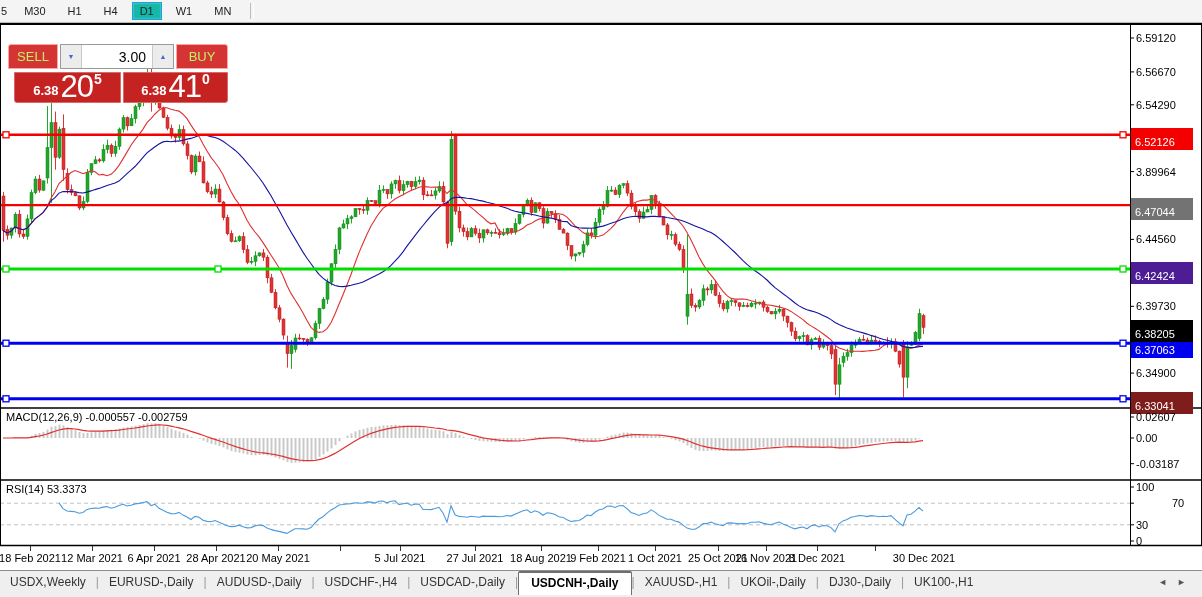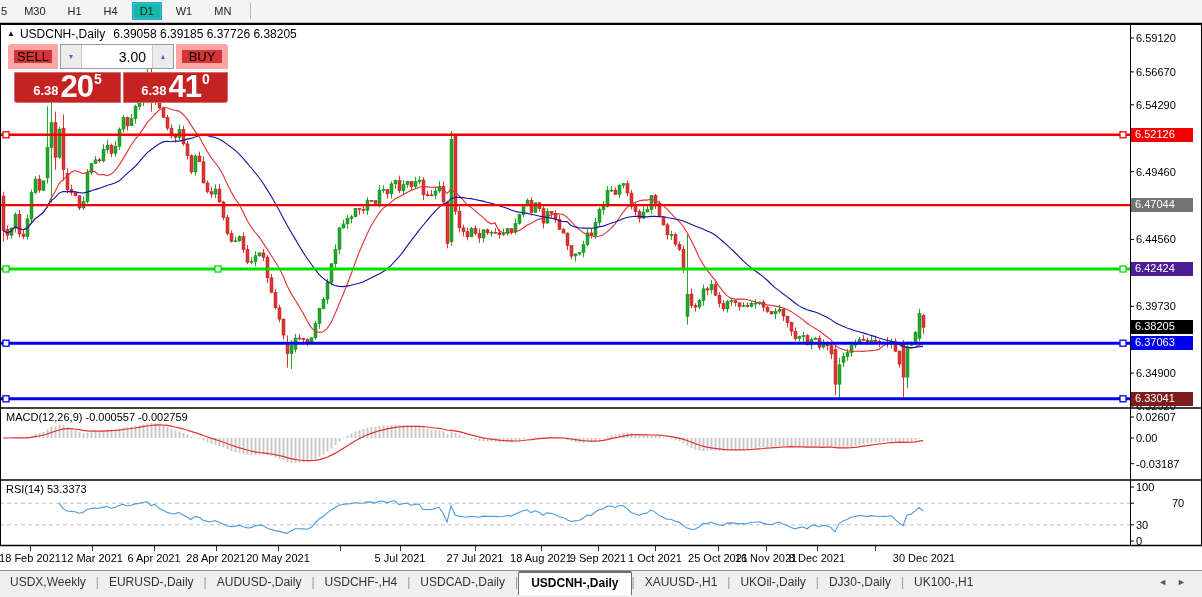--- a/index.html
+++ b/index.html
@@ -14,45 +14,45 @@
   .tb-sep{width:2px;height:16px;border-left:1px solid #bdbdbd;border-right:1px solid #fff;margin:0 8px;}
   
   .win-top{position:absolute;left:0;top:23px;width:1202px;height:2px;background:#000;z-index:5;}
   
   .title{position:absolute;left:7px;top:27px;z-index:4;font-size:12px;color:#000;white-space:pre;}
   .title .tri{font-size:8px;vertical-align:2px;margin-right:5px;color:#111;}
   .title .ohlc{margin-left:8px;}
   
   .trade{position:absolute;left:8px;top:44px;width:220px;z-index:5;}
   .tp-r1{display:flex;height:25px;}
-  .tp-btn{background:#d43434;border:6px solid #fca5a5;color:#000000;font-size:13px;
+  .tp-btn{background:#d43434;border:1px solid #fca5a5;color:#bef264;font-size:13px;
           display:flex;align-items:center;justify-content:center;box-sizing:border-box;}
   .sell{width:50px;border-radius:3px 0 0 0;}
   .buy{width:52px;border-radius:0 3px 0 0;}
   .vol{flex:1;display:flex;border:1px solid #9a9a9a;background:#fff;margin:0 2px;box-sizing:border-box;}
   .vol-btn{width:20px;background:#ececec;color:#4466cc;font-size:7px;display:flex;
            align-items:center;justify-content:center;cursor:default;}
   .vol-btn.dn{border-right:1px solid #c9c9c9;}
   .vol-btn.up{border-left:1px solid #c9c9c9;}
   .vol-val{flex:1;display:flex;align-items:center;justify-content:flex-end;
            padding-right:6px;font-size:14px;color:#000;}
   .tp-r2{display:flex;margin-top:3px;height:31px;padding-left:6px;}
   .pbox{background:#c52222;color:#fff;display:flex;align-items:flex-end;justify-content:center;
         padding:0 3px 2px;box-sizing:border-box;border:1px solid #d96a6a;}
   .pbox.l{width:110px;margin-right:2px;border-radius:0 0 0 3px;}
   .pbox.r{width:108px;border-radius:0 0 3px 0;}
   .pb-pre{font-size:13px;font-weight:bold;margin:0 2px 3px 0;line-height:1;}
-  .pb-big{font-size:31px;font-weight:bold;line-height:0.85;letter-spacing:-1px;}
+  .pb-big{font-size:31px;font-weight:normal;line-height:0.85;letter-spacing:-1px;}
   .pb-sup{font-size:14px;font-weight:bold;margin:0 0 13px 1px;}
   
   svg.cv{position:absolute;left:0;top:0;z-index:1;}
   
   .lbl{position:absolute;font-size:11px;color:#000;z-index:3;white-space:nowrap;}
   .tick{left:1136px;}
-  .lvl{left:1131px;width:58px;height:13px;color:#fff;padding:0 0 1px 4px;line-height:13px;
+  .lvl{left:1131px;width:58px;height:13px;color:#fff;padding:8px 0 1px 4px;line-height:13px;
        font-size:11px;z-index:3;position:absolute;}
   .date{position:absolute;top:552px;font-size:11px;color:#000;transform:translateX(-50%);
         z-index:2;white-space:nowrap;}
   .plabel{position:absolute;font-size:11px;color:#000;z-index:2;white-space:nowrap;}
   
   .tabbar{position:absolute;left:0;top:570px;width:1202px;height:27px;background:#efefef;
           border-top:1px solid #8f8f8f;display:flex;align-items:flex-start;z-index:6;}
   .tab{font-size:12px;color:#333;padding:4px 10px 3px;cursor:default;}
   .tab.active{background:#fff;border:1px solid #6f6f6f;border-top-width:2px;border-bottom:none;
               font-weight:bold;color:#000;padding:3px 12px 5px;border-radius:2px 2px 0 0;}
@@ -841,21 +841,20 @@
         <line x1="541.5" x2="541.5" y1="546" y2="551" stroke="#333" stroke-width="1"></line>
         <line x1="598.5" x2="598.5" y1="546" y2="551" stroke="#333" stroke-width="1"></line>
         <line x1="655.5" x2="655.5" y1="546" y2="551" stroke="#333" stroke-width="1"></line>
         <line x1="718.5" x2="718.5" y1="546" y2="551" stroke="#333" stroke-width="1"></line>
         <line x1="766.5" x2="766.5" y1="546" y2="551" stroke="#333" stroke-width="1"></line>
         <line x1="817.5" x2="817.5" y1="546" y2="551" stroke="#333" stroke-width="1"></line>
         <line x1="875.5" x2="875.5" y1="546" y2="551" stroke="#333" stroke-width="1"></line>
       </g>
     </svg>
 
-  <div class="title"><span class="tri">▲</span><span>USDCNH-,Daily</span><span class="ohlc">6.39058 6.39185 6.37726 6.38205</span></div>
 
   <div class="trade">
     <div class="tp-r1">
       <div class="tp-btn sell">SELL</div>
       <div class="vol">
         <div class="vol-btn dn">▼</div>
         <div class="vol-val">3.00</div>
         <div class="vol-btn up">▲</div>
       </div>
       <div class="tp-btn buy">BUY</div>
@@ -874,21 +873,21 @@
     </div>
   </div>
 
   <div class="plabel" style="left:6px;top:411px;"><span>MACD(12,26,9)</span> <span>-0.000557 -0.002759</span></div>
   <div class="plabel" style="left:6px;top:483px;"><span>RSI(14)</span> <span>53.3373</span></div>
 
   <div id="labels">
       <div class="lbl tick" style="top: 32px;">6.59120</div>
       <div class="lbl tick" style="top: 65.896px;">6.56670</div>
       <div class="lbl tick" style="top: 98.8235px;">6.54290</div>
-      <div class="lbl tick" style="top: 165.647px;">6.49460</div>
+      <div class="lbl tick" style="top: 165.647px;">3.89964</div>
       <div class="lbl tick" style="top: 233.439px;">6.44560</div>
       <div class="lbl tick" style="top: 300.262px;">6.39730</div>
       <div class="lbl tick" style="top: 367.086px;">6.34900</div>
       <div class="lbl tick" style="top: 400.013px;">6.32520</div>
       <div class="lvl" style="top: 127.763px; background: rgb(244, 0, 0);">6.52126</div>
       <div class="lvl" style="top: 198.072px; background: #737373;">6.47044</div>
       <div class="lvl" style="top: 261.991px; background: #4c1d95;">6.42424</div>
       <div class="lvl" style="top: 336.16px; background: rgb(0, 0, 240);">6.37063</div>
       <div class="lvl" style="top: 391.805px; background: #7f1d1d;">6.33041</div>
       <div class="lvl" style="top: 320.361px; background: rgb(0, 0, 0);">6.38205</div>
@@ -901,21 +900,21 @@
       <div class="lbl tick" style="top: 535px;">0</div>
       <div class="date" style="left: 30px;">18 Feb 2021</div>
       <div class="date" style="left: 92px;">12 Mar 2021</div>
       <div class="date" style="left: 154px;">6 Apr 2021</div>
       <div class="date" style="left: 216px;">28 Apr 2021</div>
       <div class="date" style="left: 278px;">20 May 2021</div>
       <div class="date" style="left: 340px; margin-top: 45px;">11 Jun 2021</div>
       <div class="date" style="left: 400px;">5 Jul 2021</div>
       <div class="date" style="left: 475px;">27 Jul 2021</div>
       <div class="date" style="left: 541px;">18 Aug 2021</div>
-      <div class="date" style="left: 598px;">9 Sep 2021</div>
+      <div class="date" style="left: 598px;">9 Feb 2021</div>
       <div class="date" style="left: 655px;">1 Oct 2021</div>
       <div class="date" style="left: 718px;">25 Oct 2021</div>
       <div class="date" style="left: 766px;">16 Nov 2021</div>
       <div class="date" style="left: 817px;">8 Dec 2021</div>
       <div class="date" style="left: 924px;">30 Dec 2021</div>
     </div>
 
   <div class="tabbar">
       <span class="tab">USDX,Weekly</span>
       <span class="tab-sep">|</span>

